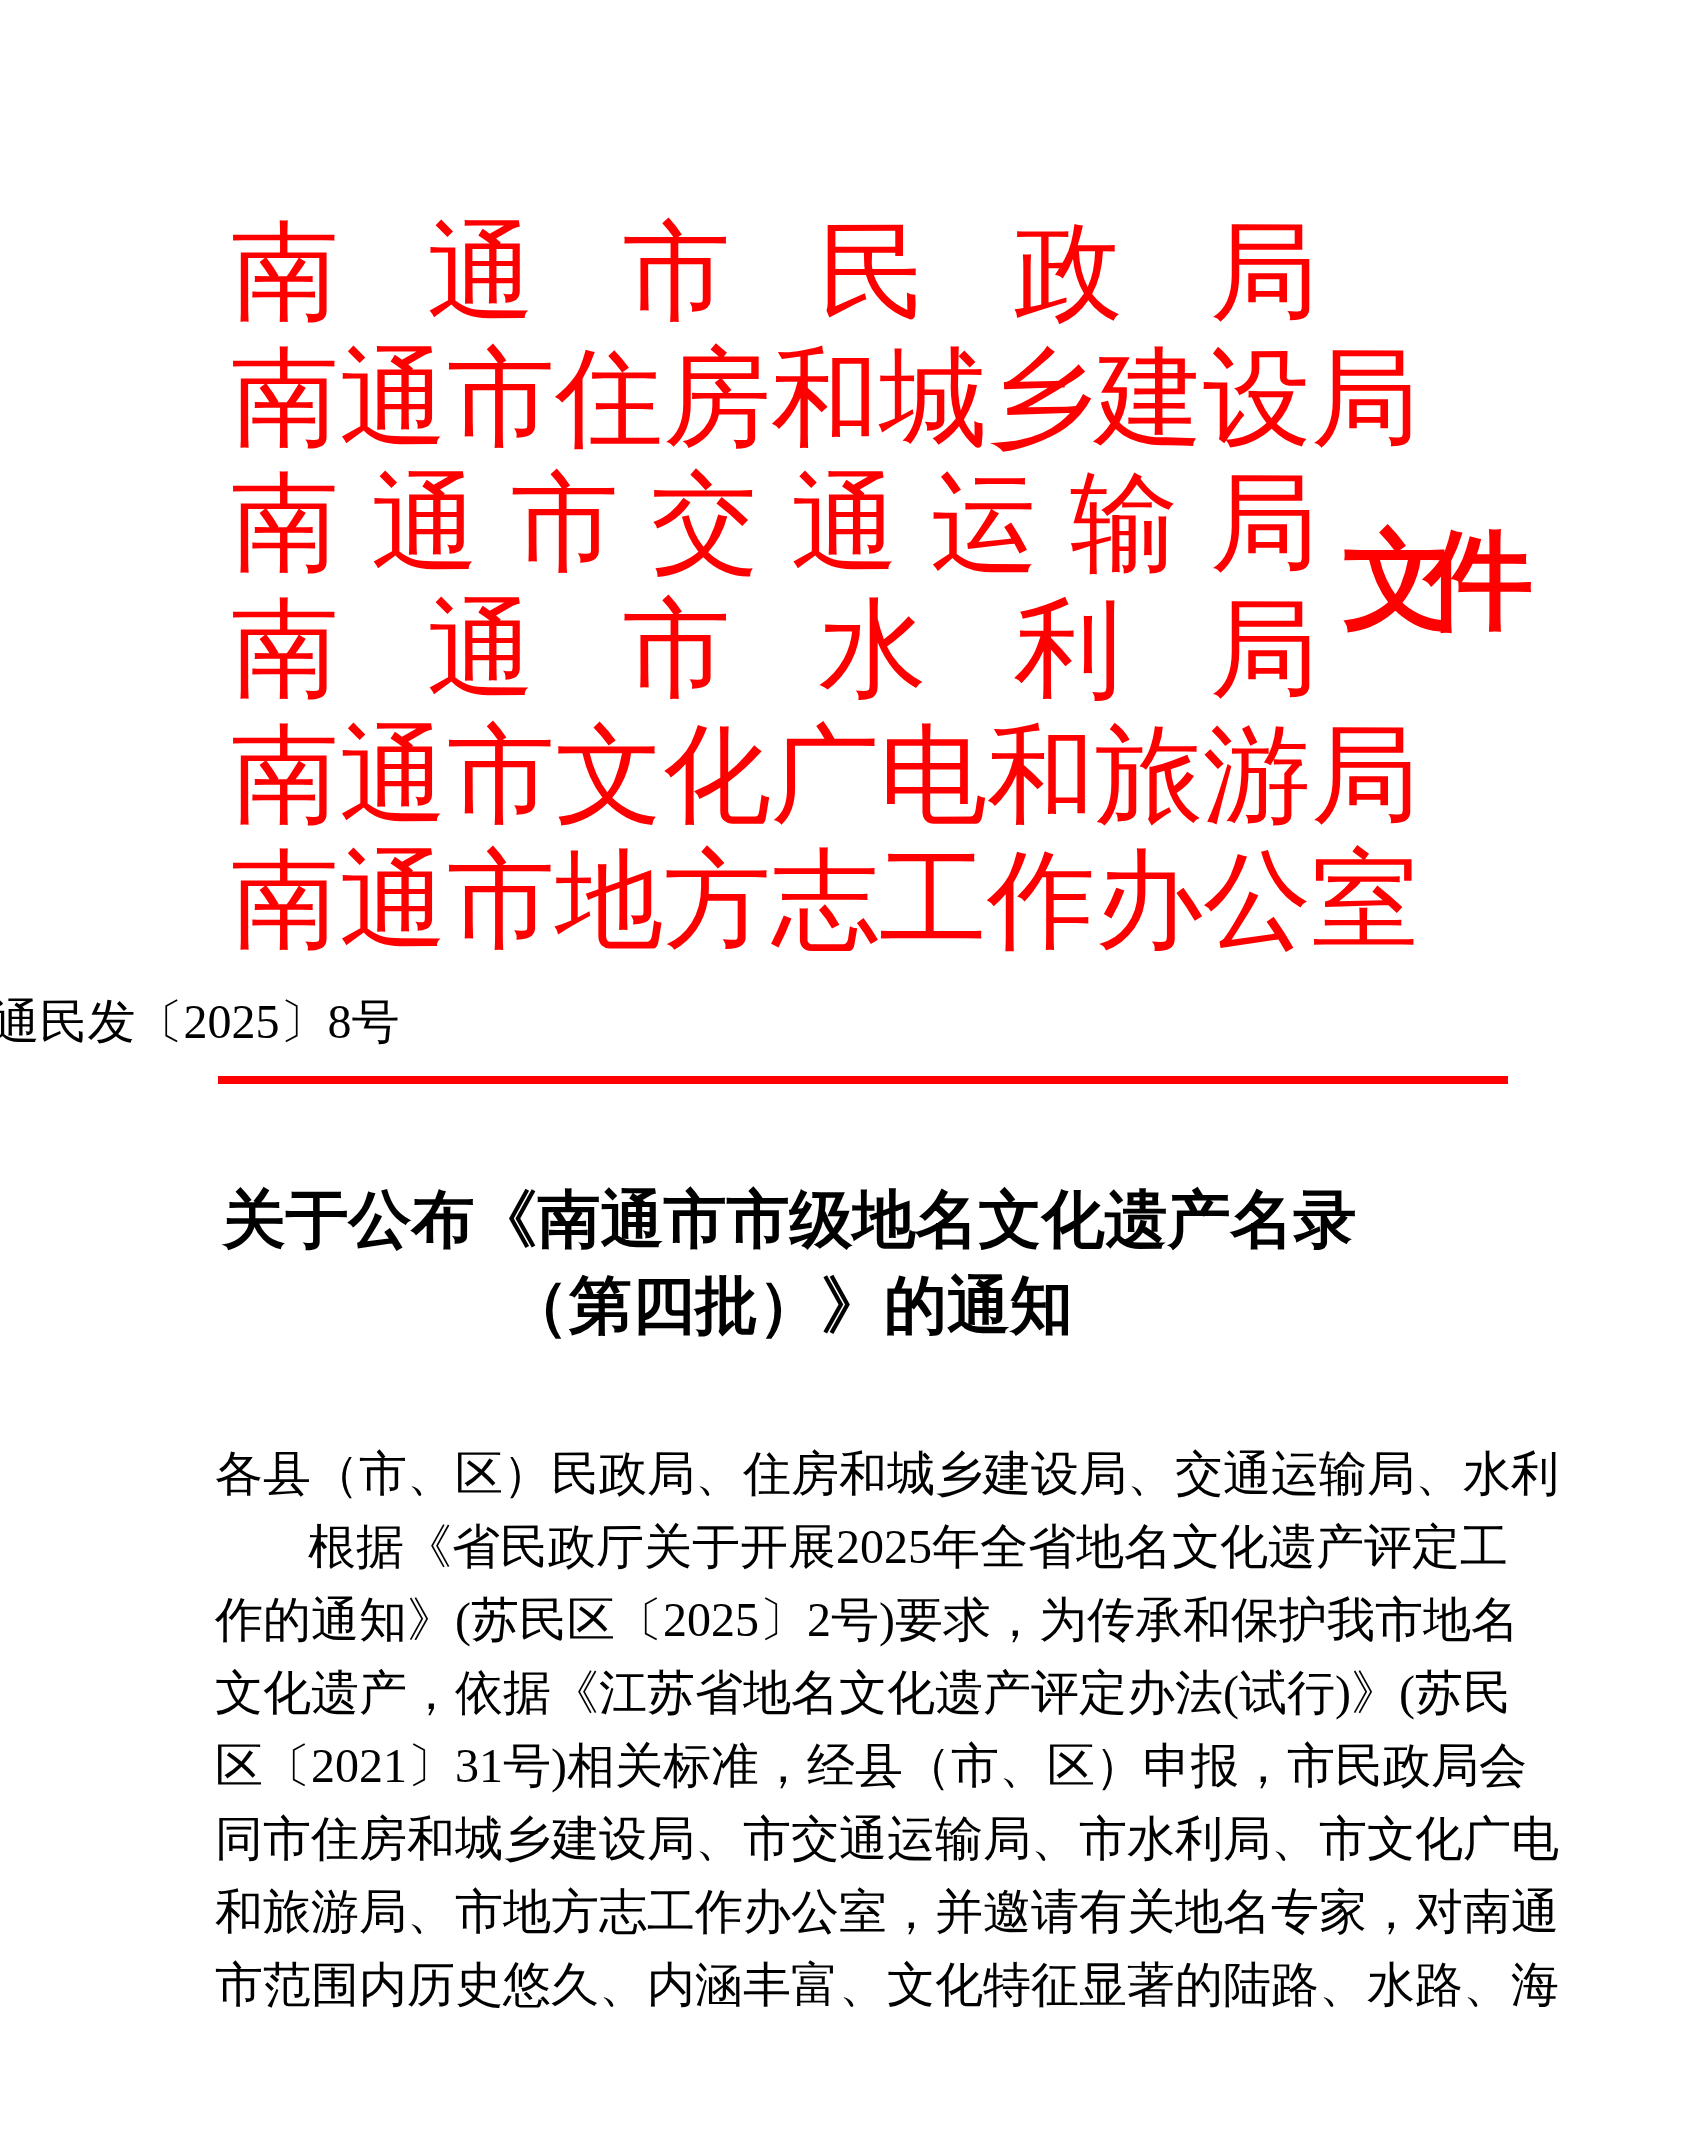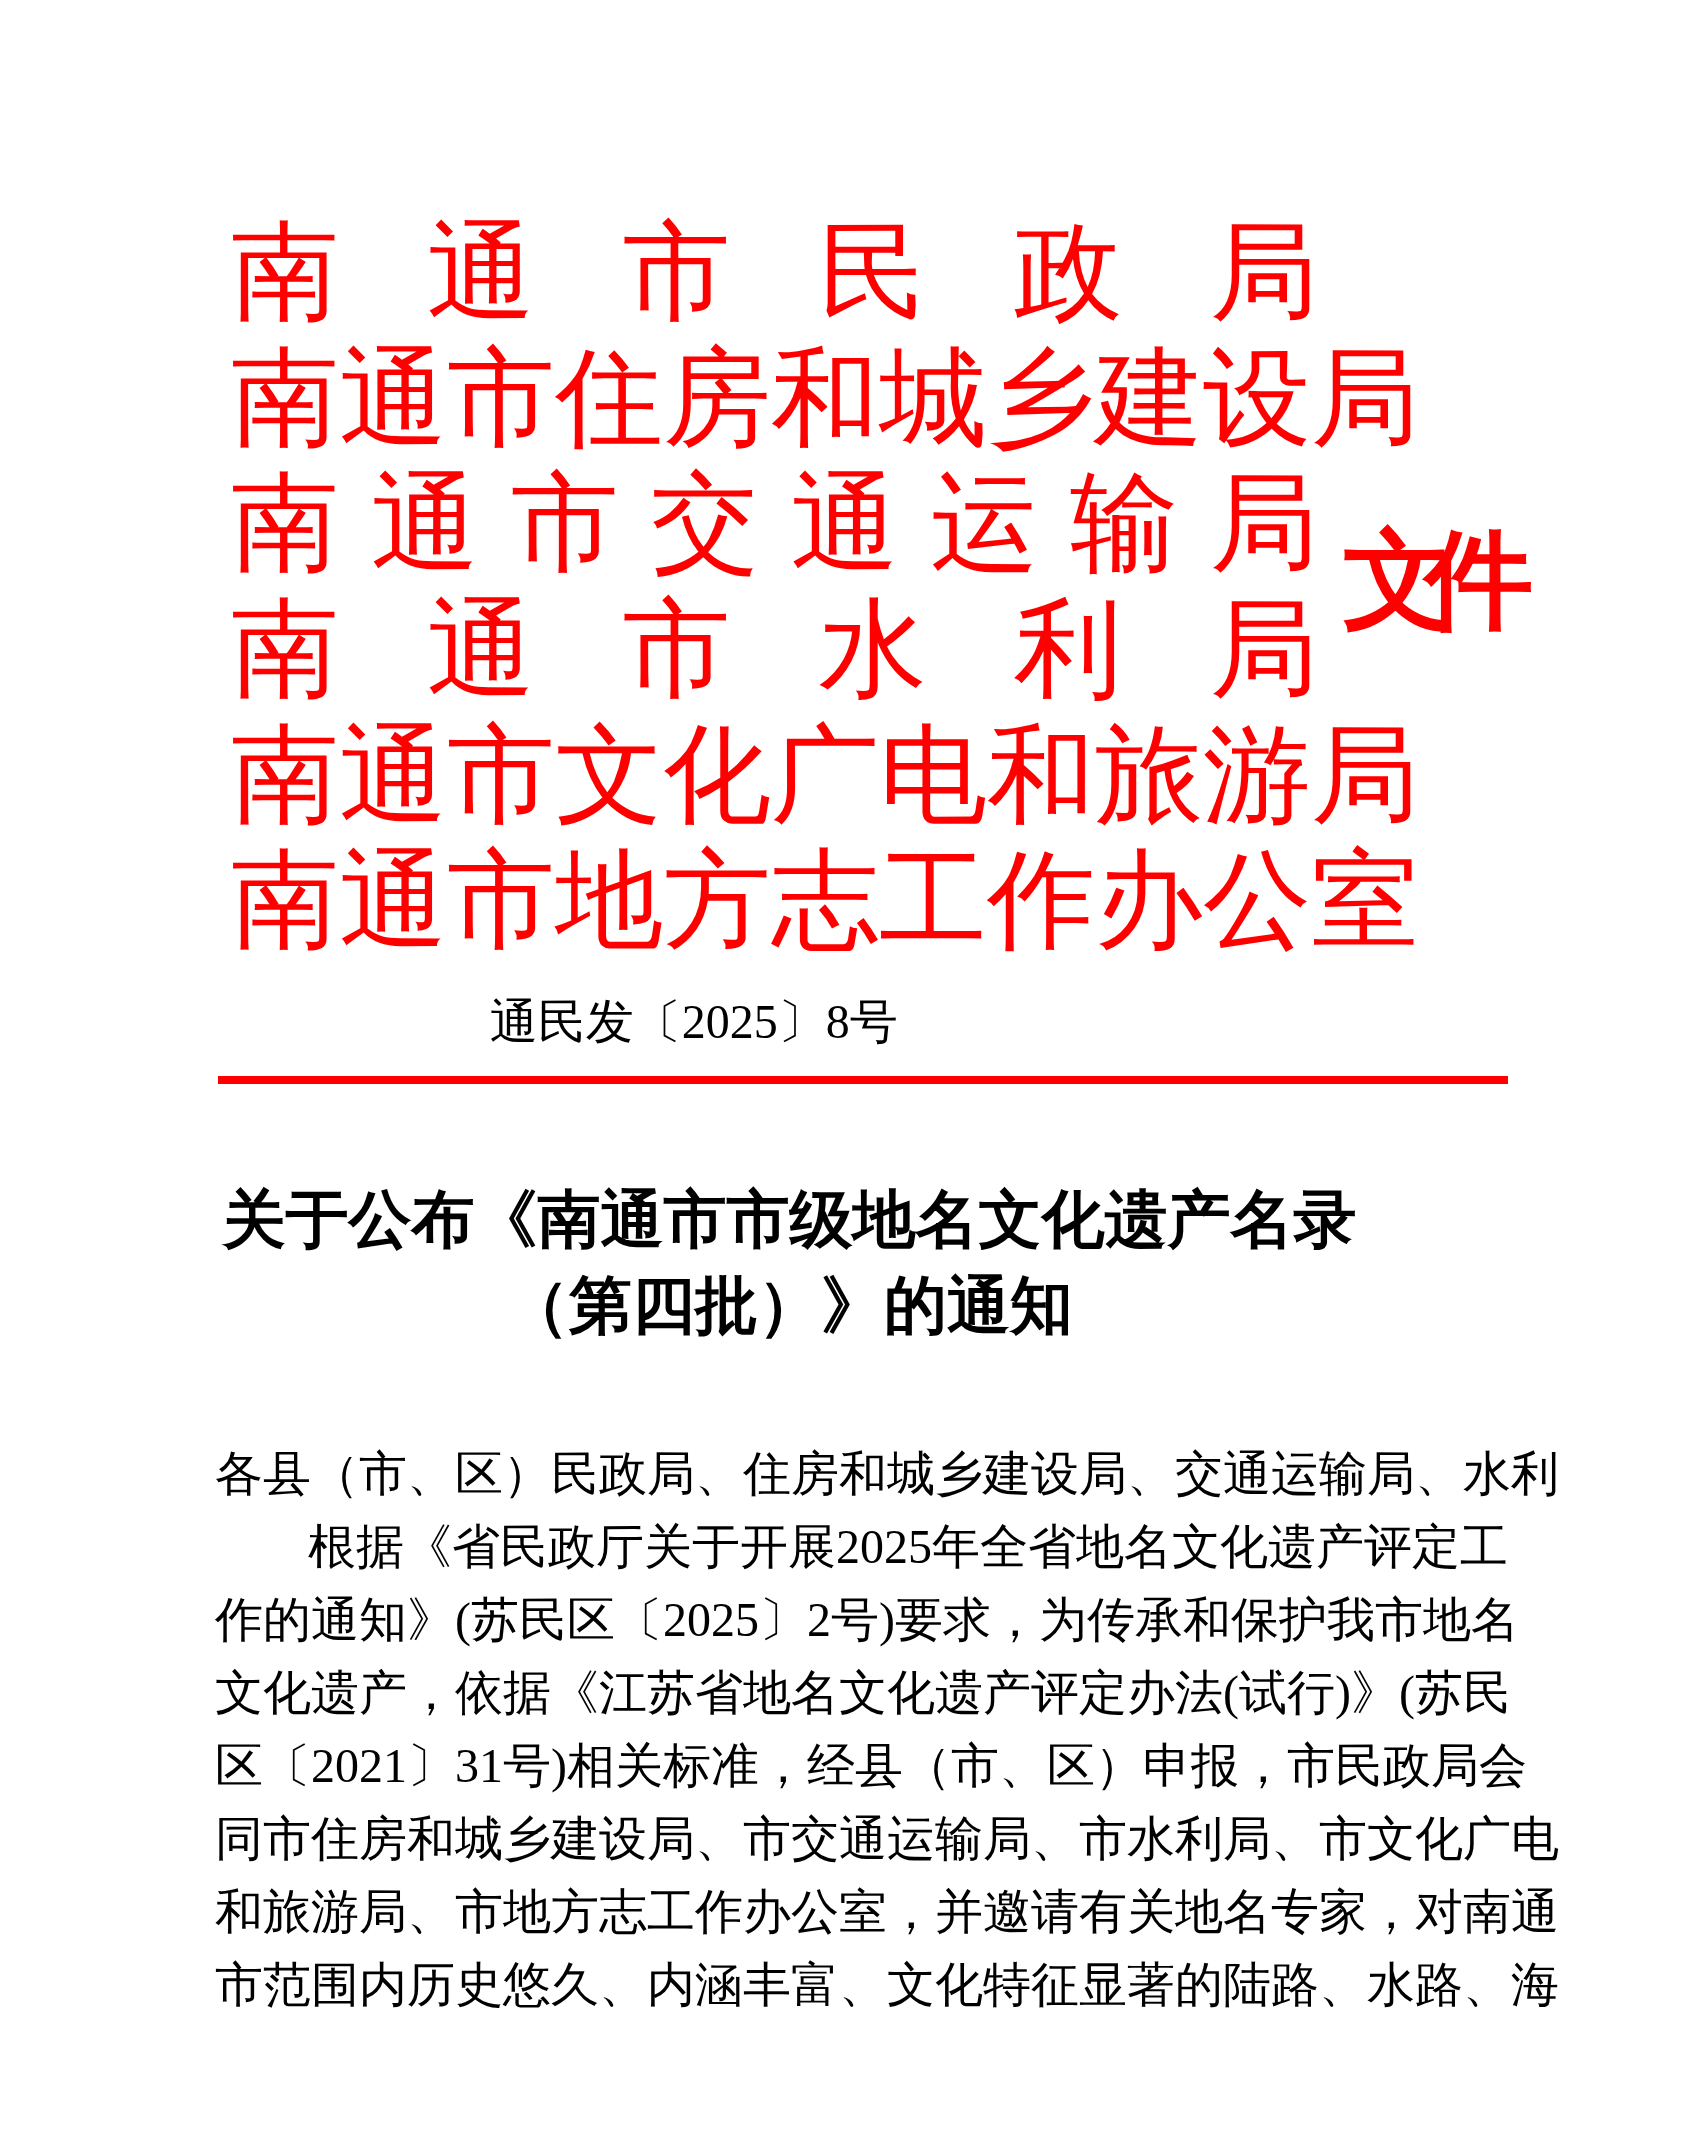--- a/index.html
+++ b/index.html
@@ -35,25 +35,25 @@
     color: #ff0000;
     white-space: nowrap;
     letter-spacing: -26px;
     font-weight: bold;
   }
   #docno {
     position: absolute;
     left: 0;
     width: 1380px;
     top: 994px;
-    text-align: center;
+    text-align: left;
     font-size: 48px;
     line-height: 56px;
     white-space: nowrap;
-    padding-left: 8px;
+    padding-left: 0;
   }
   #docno-inner { display: inline-block; margin-left: -8.6px; }
   #red-rule {
     position: absolute;
     left: 218px;
     top: 1076px;
     width: 1290px;
     height: 8.2px;
     background: #ff0000;
   }

